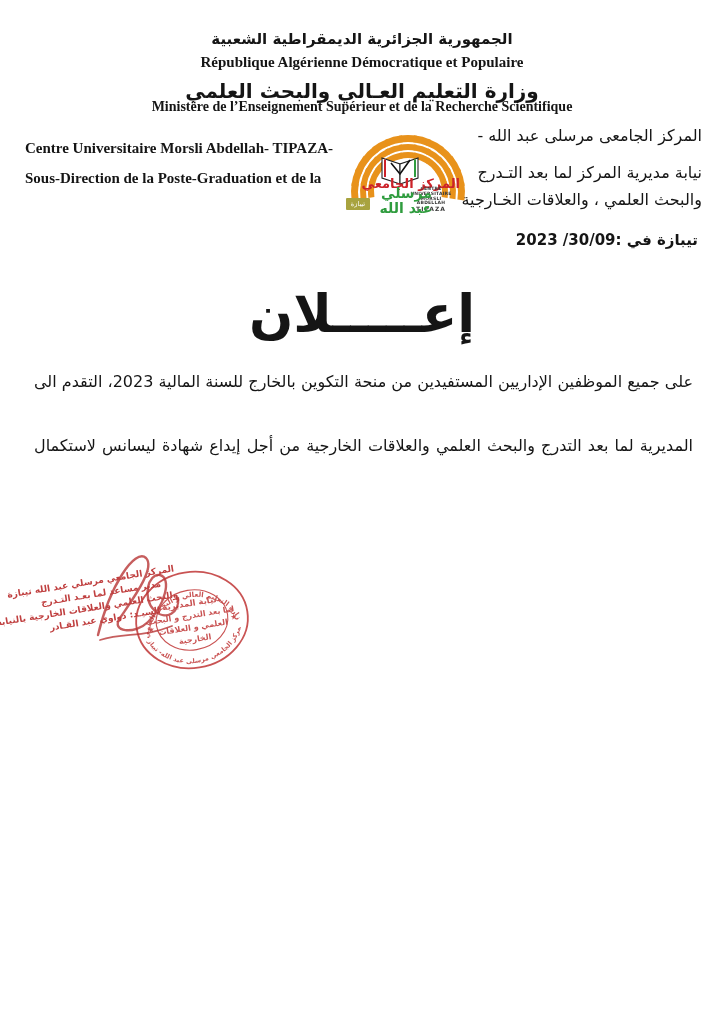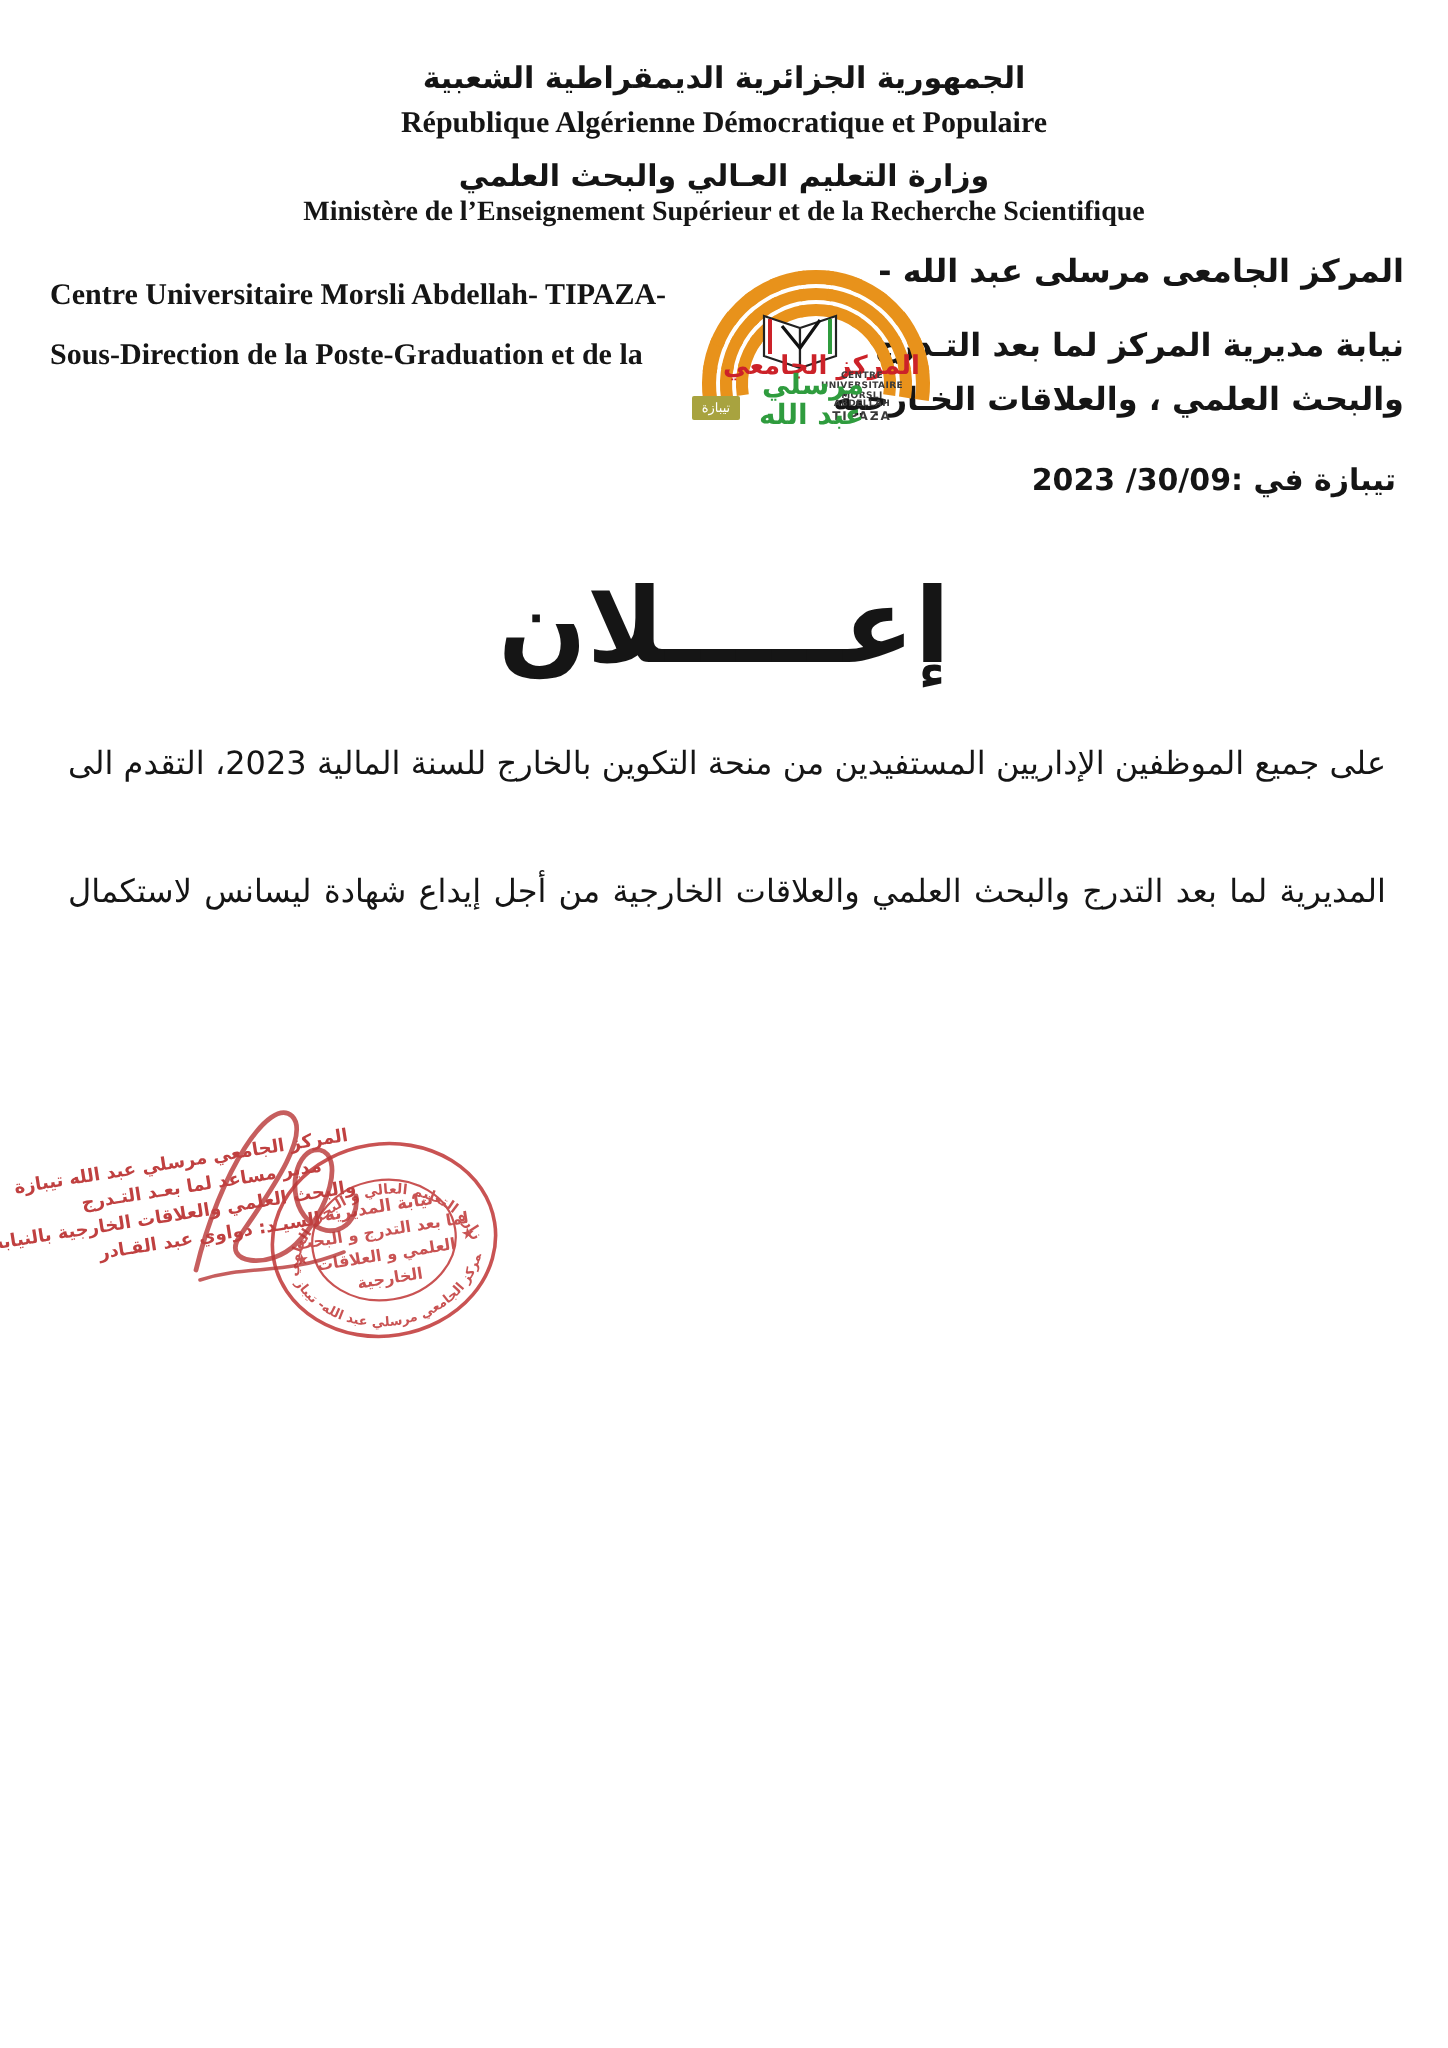--- a/index.html
+++ b/index.html
@@ -9,27 +9,27 @@
     font-family:"DejaVu Sans", sans-serif; color:#151515;
   }
   .abs { position:absolute; }
   .ctr { left:0; right:0; text-align:center; }
   .fr  { font-family:"Liberation Serif", serif; }
   .ar  { direction:rtl; unicode-bidi:embed; }
 
   
   .hdr-ar1 { top:30px;  font-size:15px; font-weight:bold; }
   .hdr-fr1 { top:54px;  font-size:15px; font-weight:bold; }
-  .hdr-ar2 { top:79px;  font-size:15px; font-weight:bold; }
+  .hdr-ar2 { top:79px;  font-size:20px; font-weight:bold; }
   .hdr-fr2 { top:99px;  font-size:14px; font-weight:bold; }
 
   
   .issuer-fr-line { left:25px; width:330px; font-size:15px; font-weight:600; white-space:nowrap; }
   .ifr1 { top:140px; } .ifr2 { top:170px; } .ifr3 { top:197px; }
-  .issuer-ar-line { right:22px; font-size:16px; font-weight:bold; text-align:center; white-space:nowrap; }
+  .issuer-ar-line { right:22px; font-size:16px; font-weight:normal; text-align:center; white-space:nowrap; }
   .iar1 { top:126px; } .iar2 { top:163px; } .iar3 { top:190px; }
   .date-line { right:26px; top:231px; font-size:15px; font-weight:bold;margin-left:36px; }
 
   
   .logo { left:346px; top:128px; width:124px; height:112px; }
   .logo svg { position:absolute; left:0; top:0; }
   .logo-name-ar { position:absolute; right:10px; top:48px; color:#cc2229; font-size:13px; font-weight:bold; direction:rtl; white-space:nowrap; }
   .logo-caps { position:absolute; right:8px; top:59px; width:62px; text-align:center;
                font-size:4.5px; line-height:4.8px; letter-spacing:.2px; color:#3a3a3a; font-weight:bold; }
   .logo-caps .tip { font-size:6px; margin-top:1px; letter-spacing:1px; }

